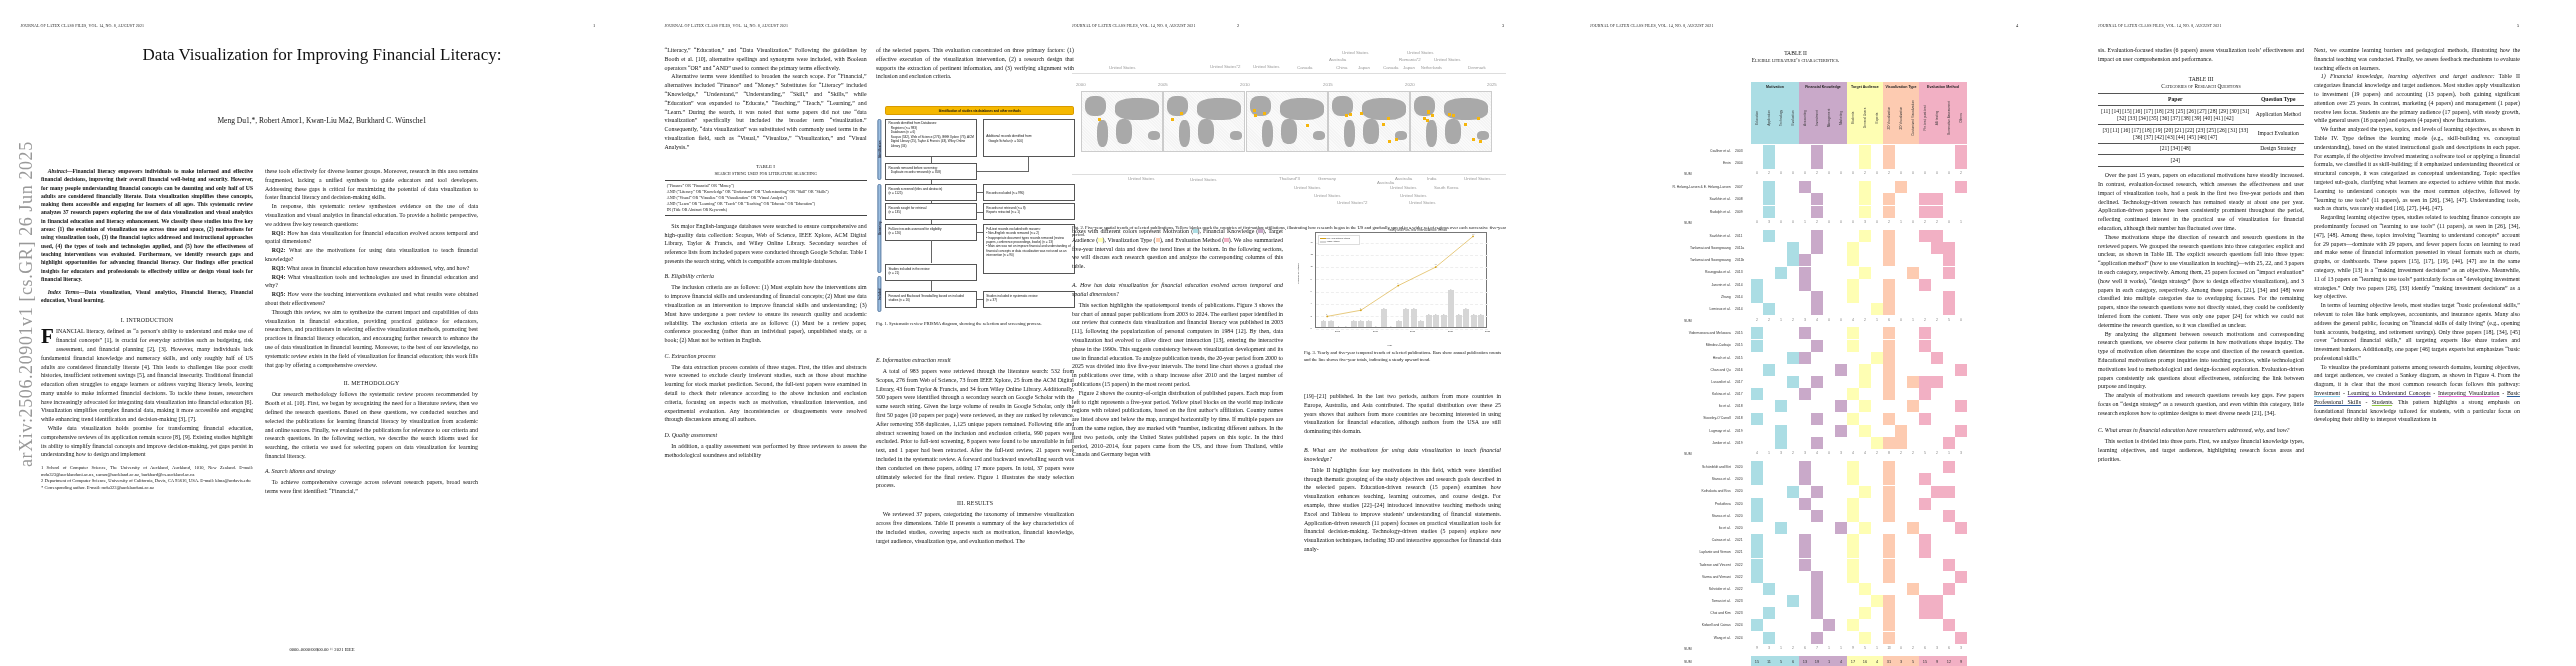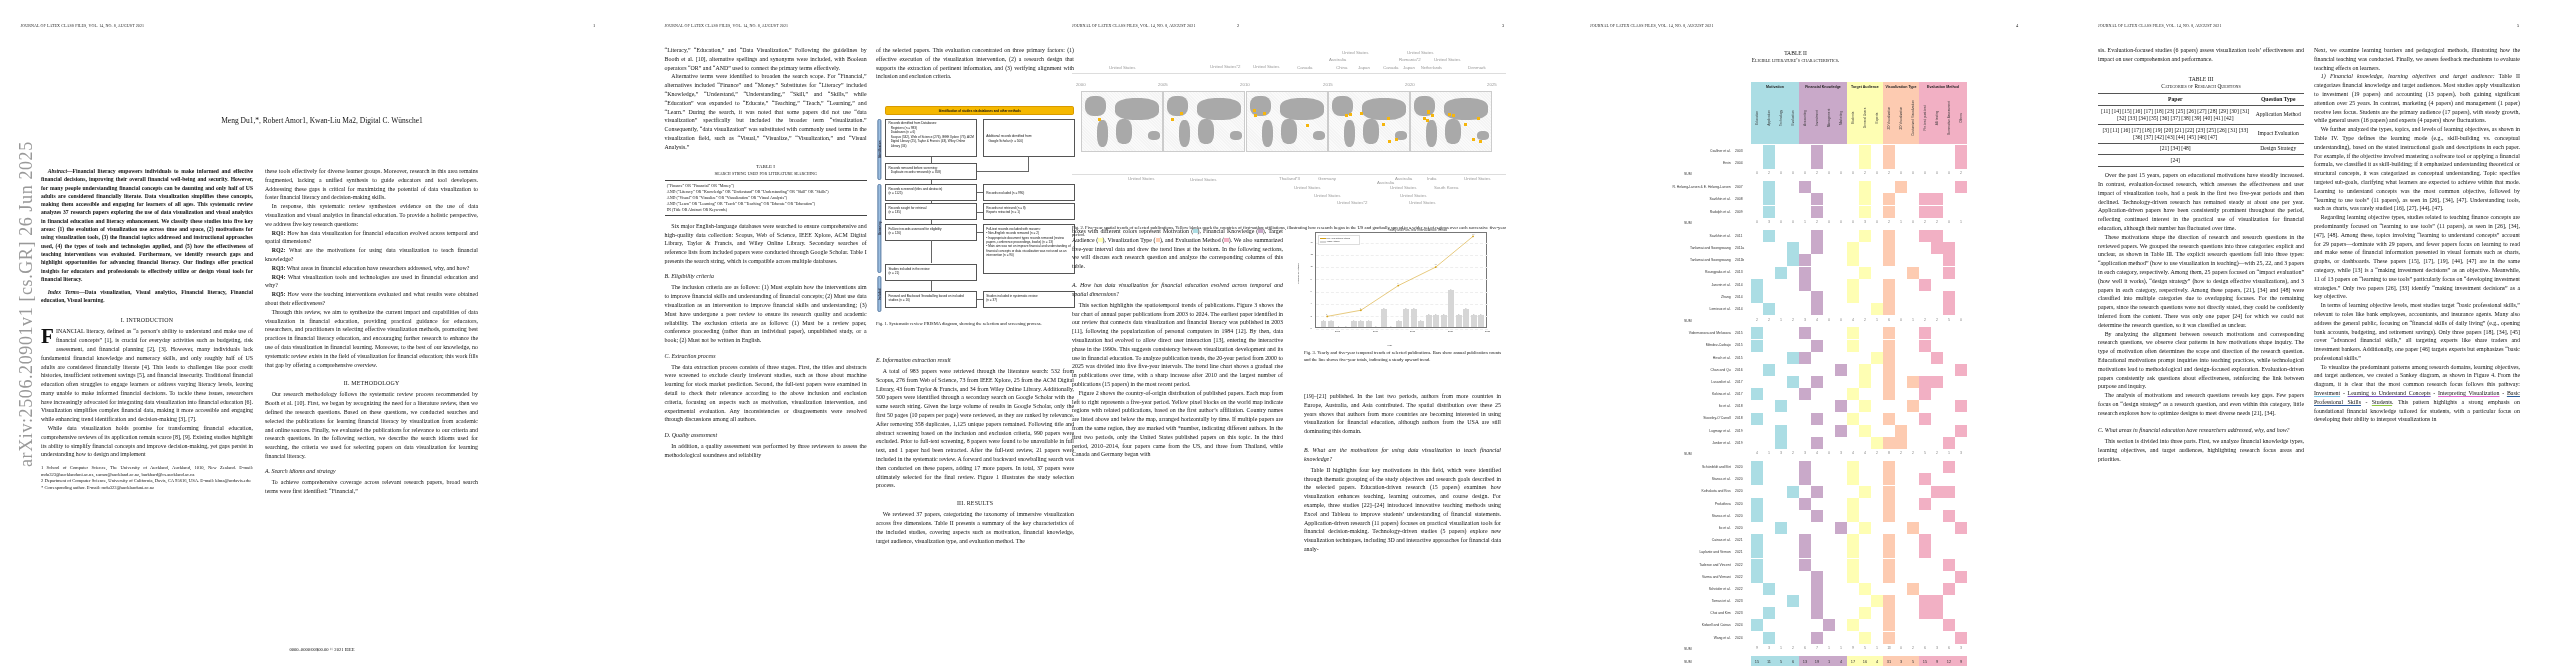--- a/index.html
+++ b/index.html
@@ -61,22 +61,23 @@
 </head>
 <body>
 
 <div class="page" style="left:0">
   <div class="arxiv">
       <span>arXiv:2506.20901v1  [cs.GR]  26 Jun 2025</span>
     </div>
   <div class="hdr" style="left:20.6px">JOURNAL OF LATEX CLASS FILES, VOL. 14, NO. 8, AUGUST 2021</div>
   <div class="pnum" style="left:593px">1</div>
   <div class="title">
+    <div>Data Visualization for Improving Financial Literacy:</div>
   </div>
-  <div class="authors">Meng Du1,*, Robert Amor1, Kwan-Liu Ma2, Digital C. Wünsche1</div>
+  <div class="authors">Meng Du1,*, Robert Amor1, Kwan-Liu Ma2, Burkhard C. Wünsche1</div>
 
   <div class="col" style="left:41px;top:167px;width:212px">
     <p class="abs"><i>Abstract</i><span>—Financial literacy empowers individuals to make informed and effective financial decisions, improving their overall financial well-being and security. However, for many people understanding financial concepts can be daunting and only half of US adults are considered financially literate. Data visualization simplifies these concepts, making them accessible and engaging for learners of all ages. This systematic review analyzes 37 research papers exploring the use of data visualization and visual analytics in financial education and literacy enhancement. We classify these studies into five key areas: (1) the evolution of visualization use across time and space, (2) motivations for using visualization tools, (3) the financial topics addressed and instructional approaches used, (4) the types of tools and technologies applied, and (5) how the effectiveness of teaching interventions was evaluated. Furthermore, we identify research gaps and highlight opportunities for advancing financial literacy. Our findings offer practical insights for educators and professionals to effectively utilize or design visual tools for financial literacy.</span></p>
     <p class="abs" style="margin-top:4.4px"><i>Index Terms</i><span>—Data visualization, Visual analytics, Financial literacy, Financial education, Visual learning.</span></p>
     <div class="sech" style="margin-top:12.2px">I. INTRODUCTION</div>
     <p class="ni"><span class="drop">F</span><span>INANCIAL literacy, defined as “a person’s ability to understand and make use of financial concepts” [1], is crucial for everyday activities such as budgeting, risk assessment, and financial planning [2], [3]. However, many individuals lack fundamental financial knowledge and numeracy skills, and only roughly half of US adults are considered financially literate [4]. This leads to challenges like poor credit histories, insufficient retirement savings [5], and financial insecurity. Traditional financial education often struggles to engage learners or address varying literacy levels, leaving many unable to make informed financial decisions. To tackle these issues, researchers have increasingly advocated for integrating data visualization into financial education [6]. Visualization simplifies complex financial data, making it more accessible and engaging while enhancing trend identification and decision-making [3], [7].</span></p>
     <p>While data visualization holds promise for transforming financial education, comprehensive reviews of its application remain scarce [8], [9]. Existing studies highlight its ability to simplify financial concepts and improve decision-making, yet gaps persist in understanding how to design and implement</p>
     <div class="foot">
       <div>1 School of Computer Science, The University of Auckland, Auckland, 1010, New Zealand. E-mail: mdu323@aucklanduni.ac.nz, r.amor@auckland.ac.nz, burkhard@cs.auckland.ac.nz</div>
       <div>2 Department of Computer Science, University of California, Davis, CA 95616, USA. E-mail: klma@ucdavis.edu</div>

